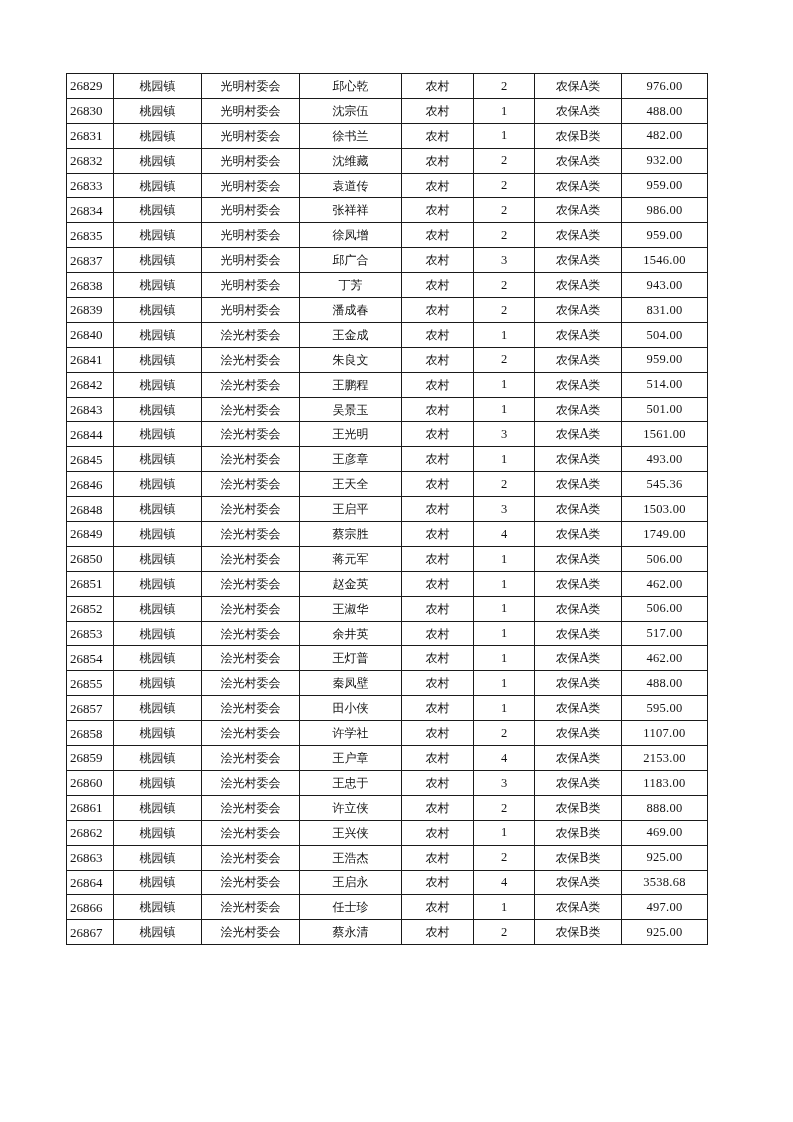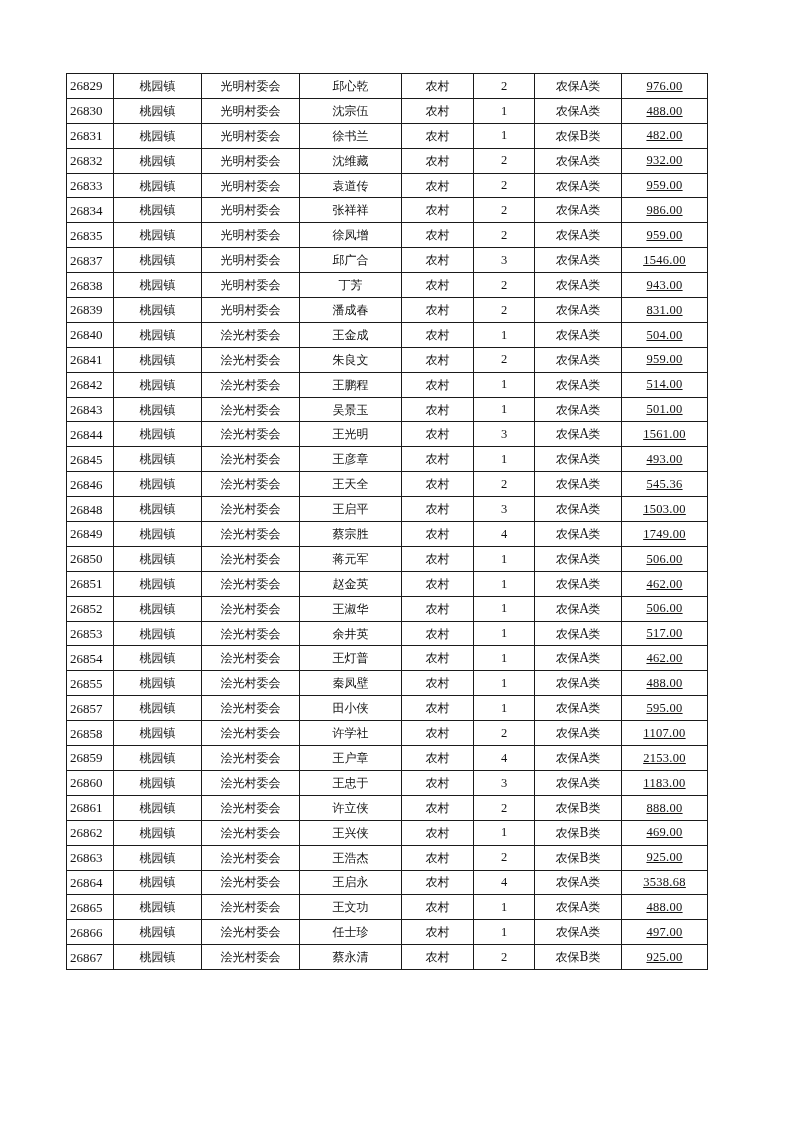--- a/index.html
+++ b/index.html
@@ -19,21 +19,21 @@
     height: 23.4px;
     padding: 0;
     text-align: center;
     vertical-align: middle;
     white-space: nowrap;
     overflow: hidden;
     line-height: 1;
   }
   table.roster td.c-id { text-align: left; padding-left: 3px; font-family: "Liberation Serif", "DejaVu Serif", serif; font-size: 13px; }
   table.roster td.c-num, table.roster td.c-amt { font-family: "Liberation Serif", "DejaVu Serif", serif; font-size: 12.5px; }
-  table.roster td.c-amt { letter-spacing: 0.3px; text-decoration: underline; }
+  table.roster td.c-amt { letter-spacing: 0.3px; }
   table.roster tr { height: 24.9px; }
 </style>
 </head>
 <body>
 
 <div class="page">
   <table class="roster">
     <colgroup>
       <col style="width:47px">
       <col style="width:88px">
@@ -369,30 +369,20 @@
           <td class="c-id">26864</td>
           <td class="c-town">桃园镇</td>
           <td class="c-village">浍光村委会</td>
           <td class="c-name">王启永</td>
           <td class="c-type">农村</td>
           <td class="c-num">4</td>
           <td class="c-cat">农保A类</td>
           <td class="c-amt">3538.68</td>
         </tr>
         <tr>
-          <td class="c-id">26865</td>
-          <td class="c-town">桃园镇</td>
-          <td class="c-village">浍光村委会</td>
-          <td class="c-name">王文功</td>
-          <td class="c-type">农村</td>
-          <td class="c-num">1</td>
-          <td class="c-cat">农保A类</td>
-          <td class="c-amt">488.00</td>
-        </tr>
-        <tr>
           <td class="c-id">26866</td>
           <td class="c-town">桃园镇</td>
           <td class="c-village">浍光村委会</td>
           <td class="c-name">任士珍</td>
           <td class="c-type">农村</td>
           <td class="c-num">1</td>
           <td class="c-cat">农保A类</td>
           <td class="c-amt">497.00</td>
         </tr>
         <tr>

